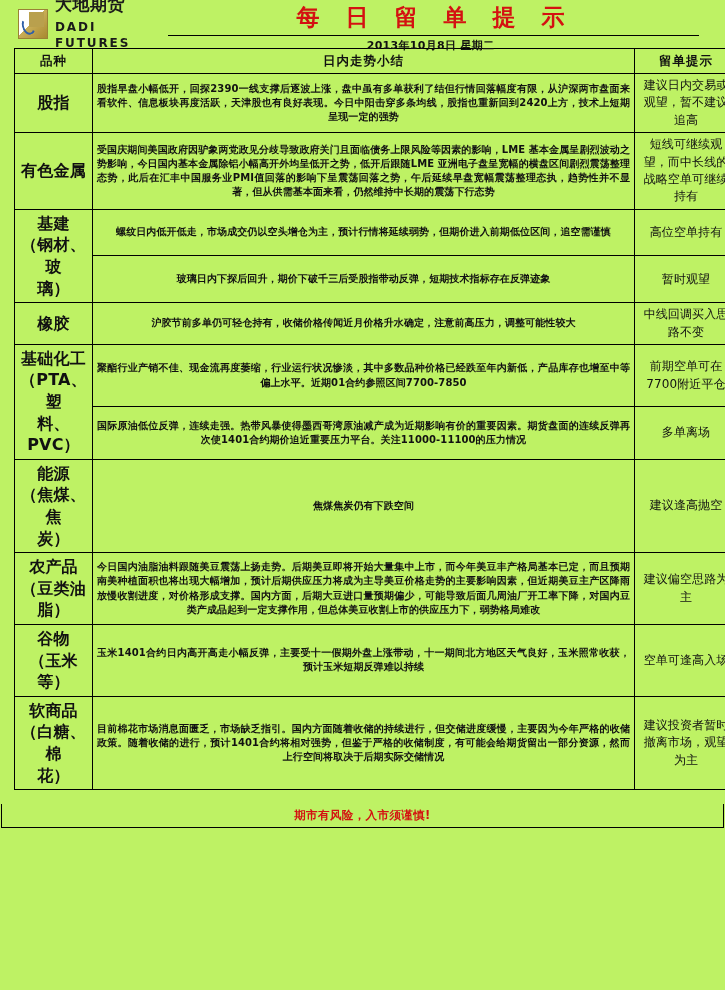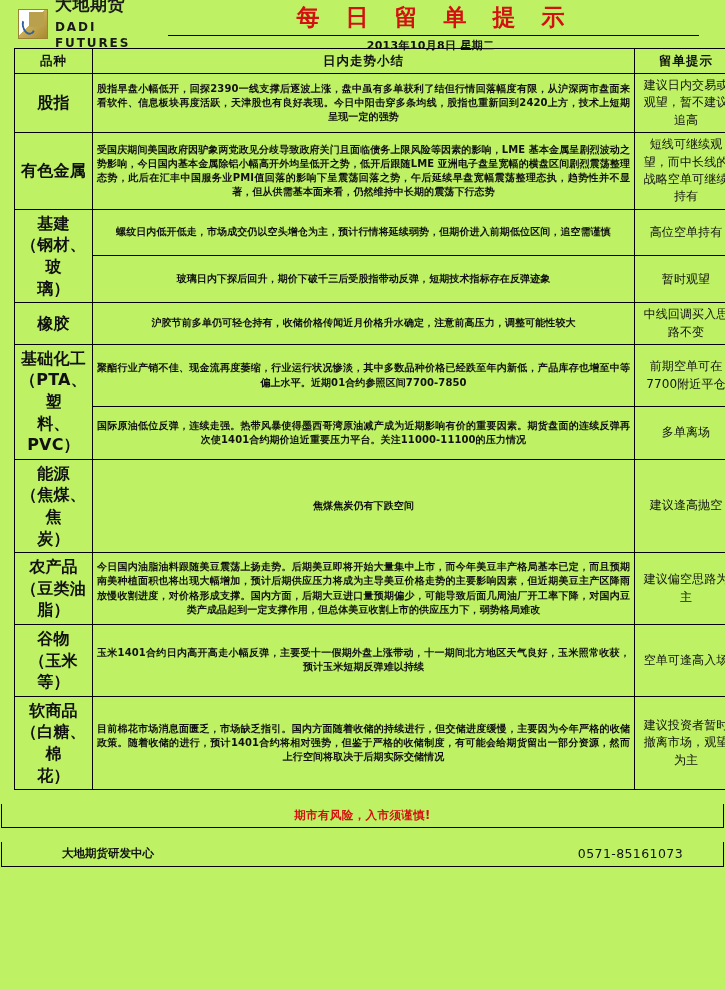--- a/index.html
+++ b/index.html
@@ -308,18 +308,14 @@
           <div>（白糖、棉</div>
           <div>花）</div>
         </td>
         <td class="body">目前棉花市场消息面匮乏，市场缺乏指引。国内方面随着收储的持续进行，但交储进度缓慢，主要因为今年严格的收储政策。随着收储的进行，预计1401合约将相对强势，但鉴于严格的收储制度，有可能会给期货留出一部分资源，然而上行空间将取决于后期实际交储情况</td>
         <td class="advice">建议投资者暂时撤离市场，观望为主</td>
       </tr>
     </tbody>
   </table>
 
   <div class="footer-warn">期市有风险，入市须谨慎!</div>
-  <div class="footer-bar">
-    <span>大地期货研发中心</span>
-    <span class="footer-phone">0571-85161073</span>
-  </div>
 
 </div>
 
 </body></html>

